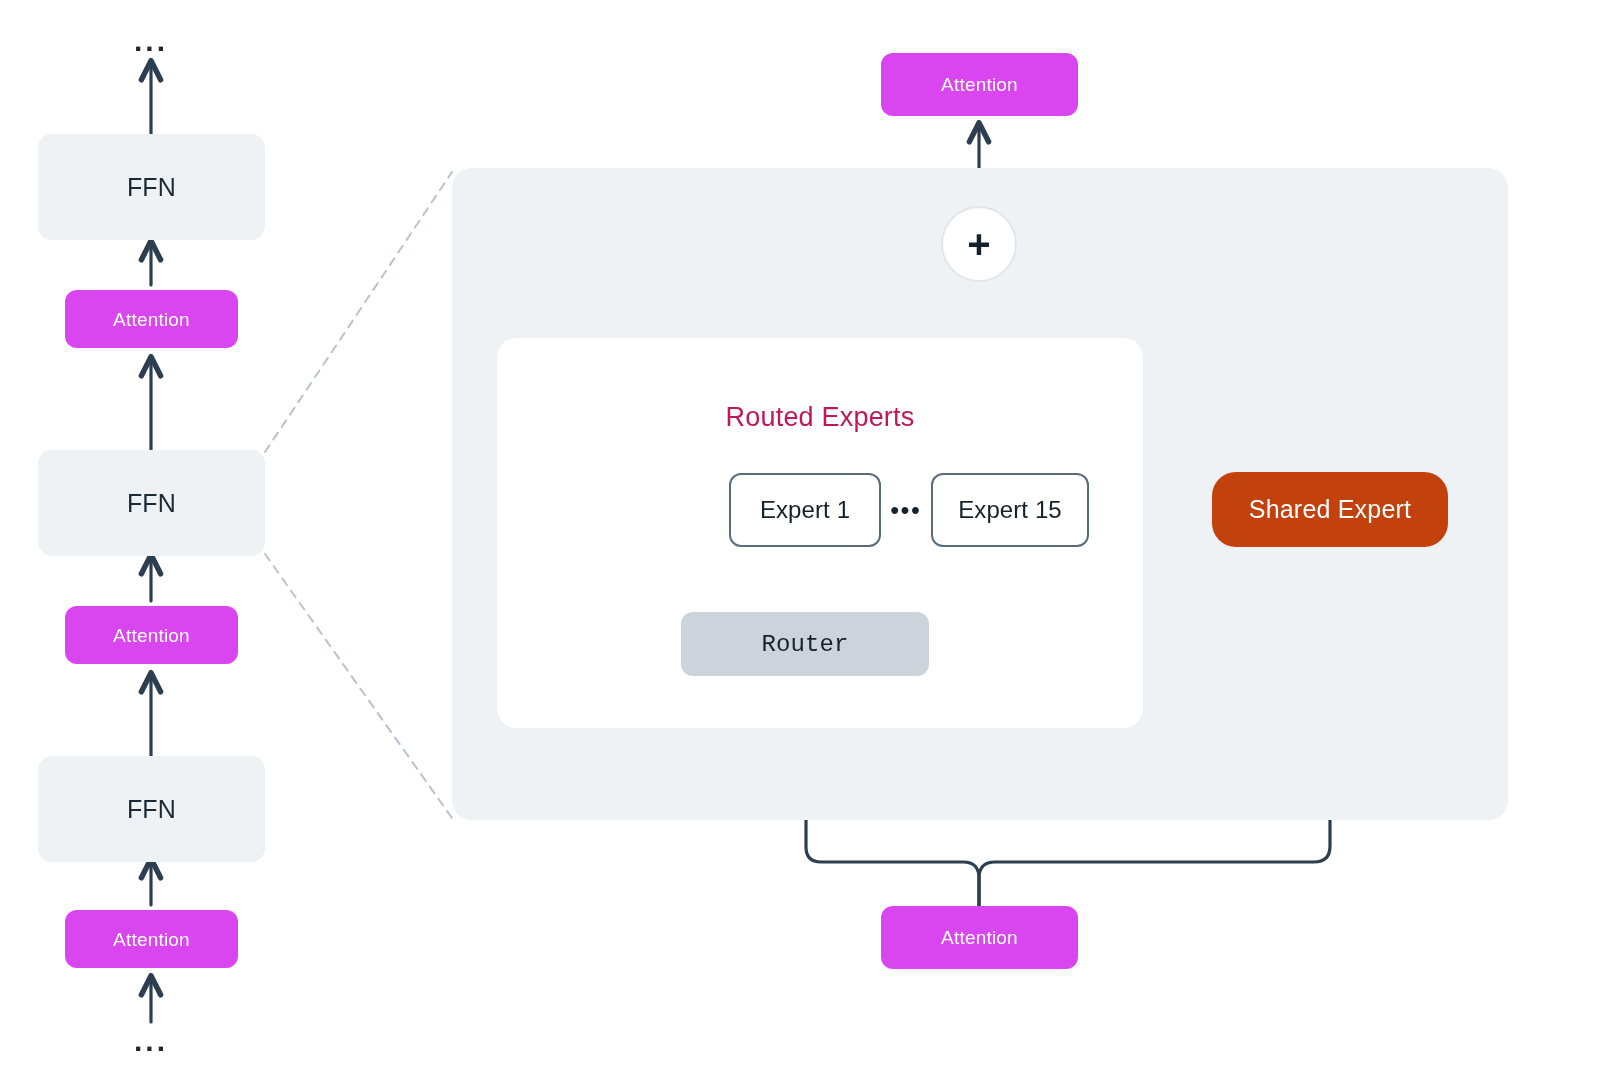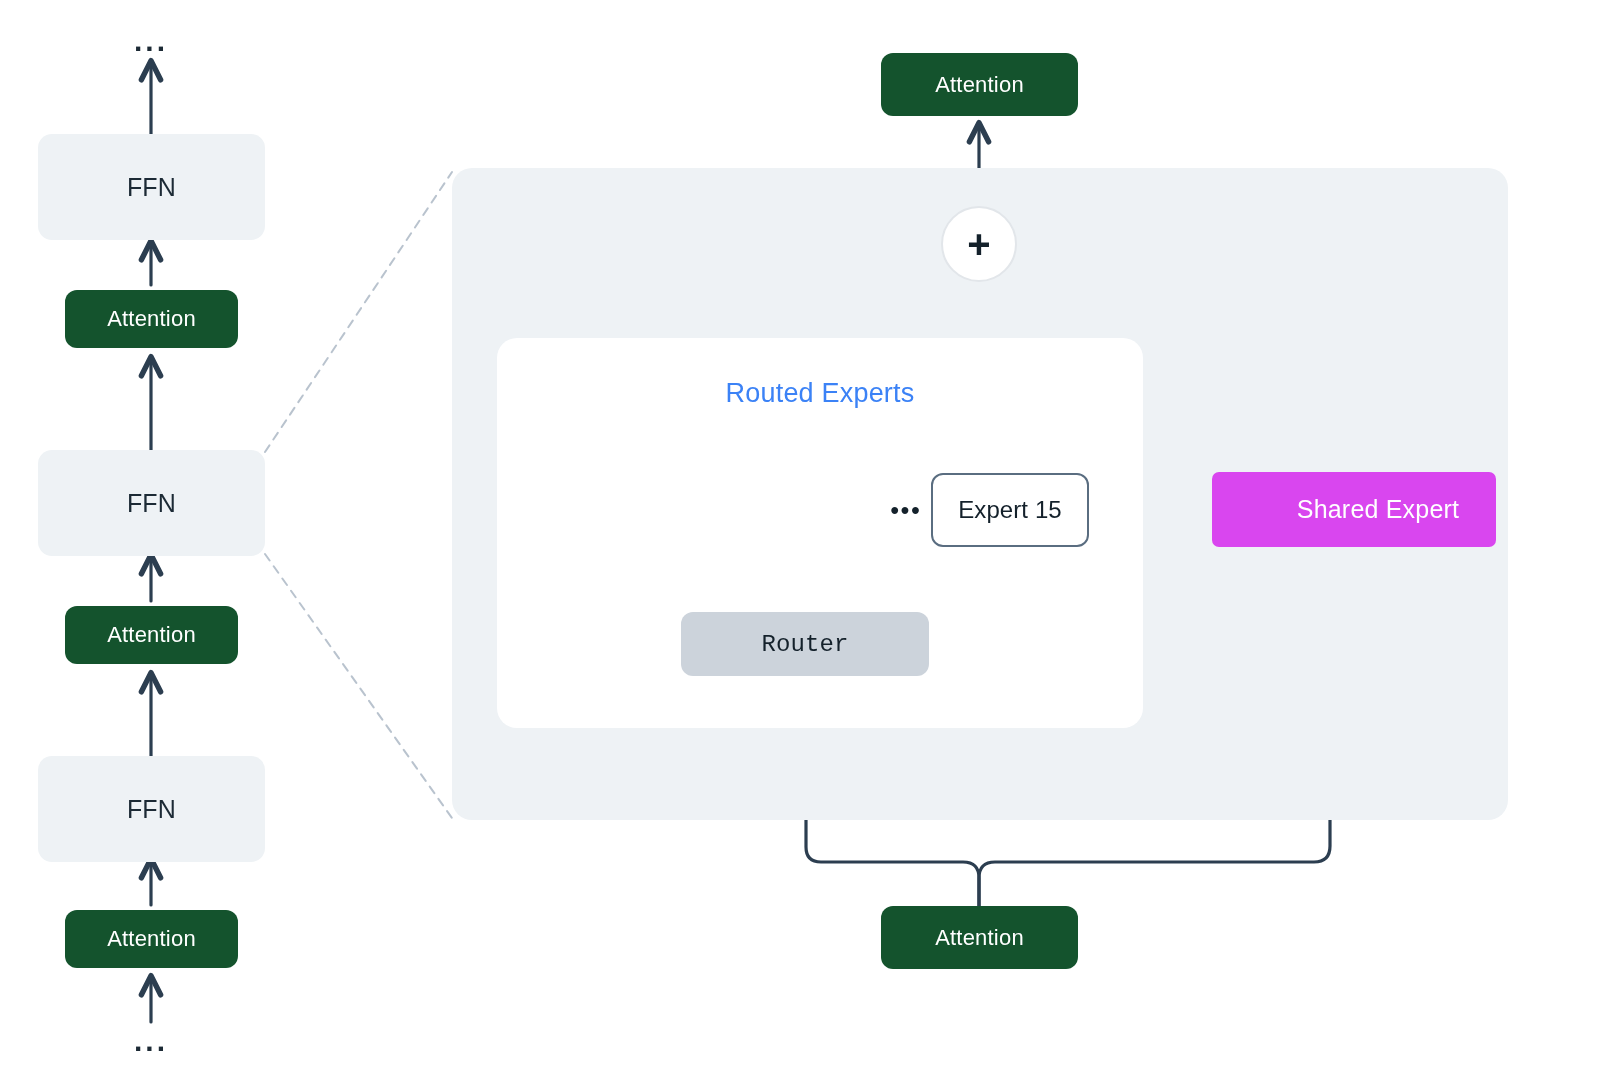--- a/index.html
+++ b/index.html
@@ -36,24 +36,24 @@
   }
   .ffn-box {
     background: #eef2f5;
     border-radius: 14px;
     color: #1c2a35;
     font-size: 25px;
     letter-spacing: 0.2px;
     text-align: center;
   }
   .attn-box {
-    background: #14532d;
+    background: #d946ef;
     border-radius: 12px;
     color: #ffffff;
-    font-size: 22px;
+    font-size: 19px;
     letter-spacing: 0.2px;
   }
   .dots-label {
     color: #1c2a35;
     font-size: 30px;
     font-weight: 700;
     letter-spacing: 3px;
   }
   .moe-panel {
     position: absolute;
@@ -68,26 +68,27 @@
     letter-spacing: 0.2px;
     white-space: nowrap;
   }
   .routed-panel {
     position: absolute;
     background: #ffffff;
     border-radius: 20px;
   }
   .routed-title {
     position: absolute;
-    color: #3b82f6;
+    color: #be185d;
     font-size: 27px;
     font-weight: 400;
     letter-spacing: 0.2px;
     white-space: nowrap;
     text-align: center;
+    margin-top: 24px;
   }
   .expert-box {
     position: absolute;
     box-sizing: border-box;
     background: #ffffff;
     border: 2px solid #5a6d80;
     border-radius: 12px;
     display: flex;
     align-items: center;
     justify-content: center;
@@ -112,30 +113,29 @@
     border-radius: 12px;
     display: flex;
     align-items: center;
     justify-content: center;
     color: #14212b;
     font-size: 24px;
     letter-spacing: 0.1px;
   }
   .shared-box {
     position: absolute;
-    background: #d946ef;
-    border-radius: 7px;
+    background: #c2410c;
+    border-radius: 24px;
     display: flex;
     align-items: center;
     justify-content: center;
     color: #ffffff;
     font-size: 25px;
     letter-spacing: 0.2px;
     white-space: nowrap;
-    padding-left: 48px;
   }
   .plus-circle {
     position: absolute;
     box-sizing: border-box;
     background: #ffffff;
     border: 2px solid #e2e6ea;
     border-radius: 50%;
     display: flex;
     align-items: center;
     justify-content: center;
@@ -214,20 +214,21 @@
   <div class="node dots-label" style="left:111px; top:1022px; width:80px; height:38px;">...</div>
 
   <div class="moe-panel" style="left:452px; top:168px; width:1056px; height:652px;"></div>
 
 
   <div class="routed-panel" style="left:497px; top:338px; width:646px; height:390px;"></div>
 
   <div class="routed-title" style="left:497px; top:378px; width:646px;">Routed Experts</div>
 
 
+  <div class="expert-box" style="left:729px; top:473px; width:152px; height:74px;">Expert 1</div>
 
   <div class="expert-ellipsis" style="left:886px; top:495px; width:40px; height:30px;">•••</div>
 
   <div class="expert-box" style="left:931px; top:473px; width:158px; height:74px;">Expert 15</div>
 
   <div class="router-box" style="left:681px; top:612px; width:248px; height:64px;font-family:Liberation Mono, monospace;">Router</div>
 
   <div class="shared-box" style="left:1212px; top:472px; width:236px; height:75px;">Shared Expert</div>
 
   <div class="plus-circle" style="left:941px; top:206px; width:76px; height:76px;">+</div>

